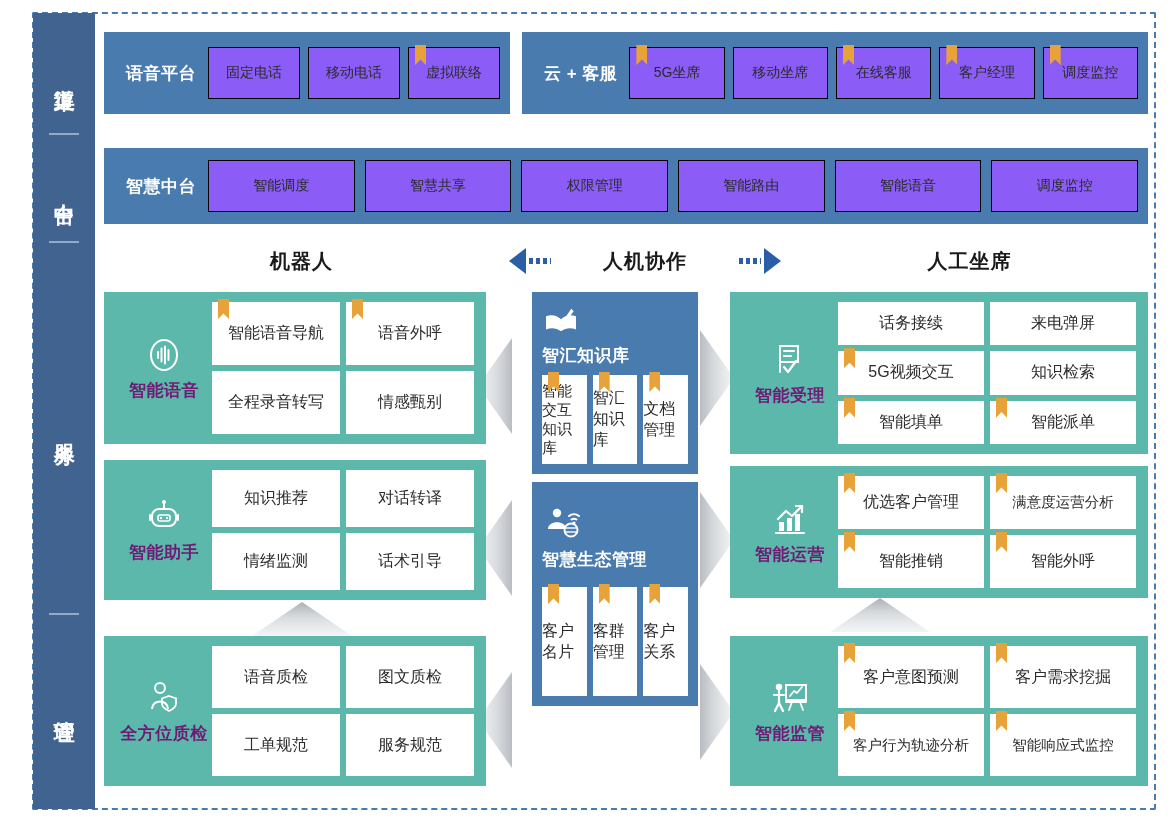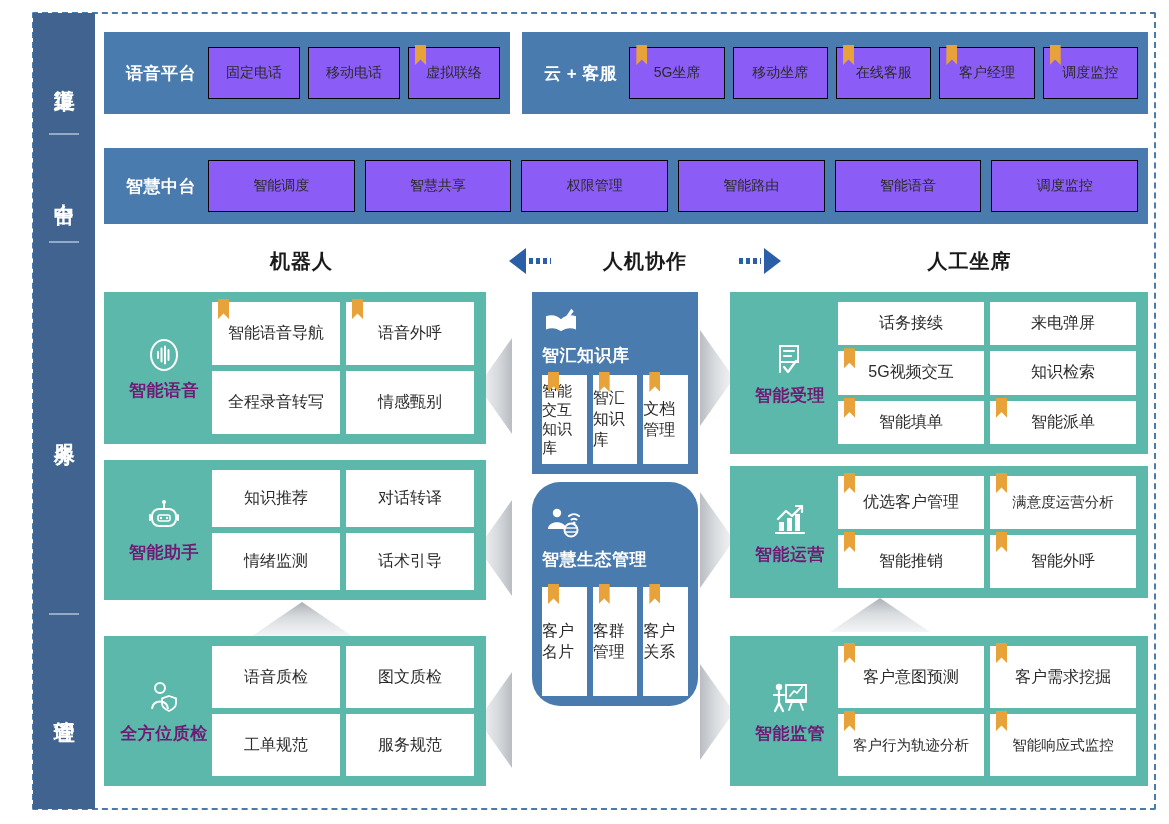--- a/index.html
+++ b/index.html
@@ -385,21 +385,21 @@
       </svg>
       <span class="cc-title">智汇知识库</span>
     </div>
     <div class="cc-list">
       <div class="cc-item bm sm" style="font-size:15px;">智能交互知识库</div>
       <div class="cc-item bm">智汇知识库</div>
       <div class="cc-item bm">文档管理</div>
     </div>
   </div>
 
-  <div class="bluebox" style="left:532px; top:482px; width:166px; height:224px;border-radius:28px;">
+  <div class="bluebox" style="left:532px; top:482px; width:166px; height:224px;">
     <div class="cc-head" style="padding:14px 0 16px 0;">
       <svg style="width:44px;height:36px;" viewBox="0 0 44 36">
         <circle cx="15" cy="9" r="4.2" fill="#fff"></circle>
         <path d="M6 25 C6 16 24 16 24 25 Z" fill="#fff"></path>
         <path d="M27 12 a8 8 0 0 1 10 0" fill="none" stroke="#fff" stroke-width="2" stroke-linecap="round"></path>
         <path d="M29.5 15.5 a4.5 4.5 0 0 1 5 0" fill="none" stroke="#fff" stroke-width="2" stroke-linecap="round"></path>
         <circle cx="32" cy="19" r="1.6" fill="#fff"></circle>
         <circle cx="29" cy="26" r="6.5" fill="none" stroke="#fff" stroke-width="2"></circle>
         <line x1="23.5" y1="24" x2="34.5" y2="24" stroke="#fff" stroke-width="1.4"></line>
         <line x1="23.5" y1="28" x2="34.5" y2="28" stroke="#fff" stroke-width="1.4"></line>

